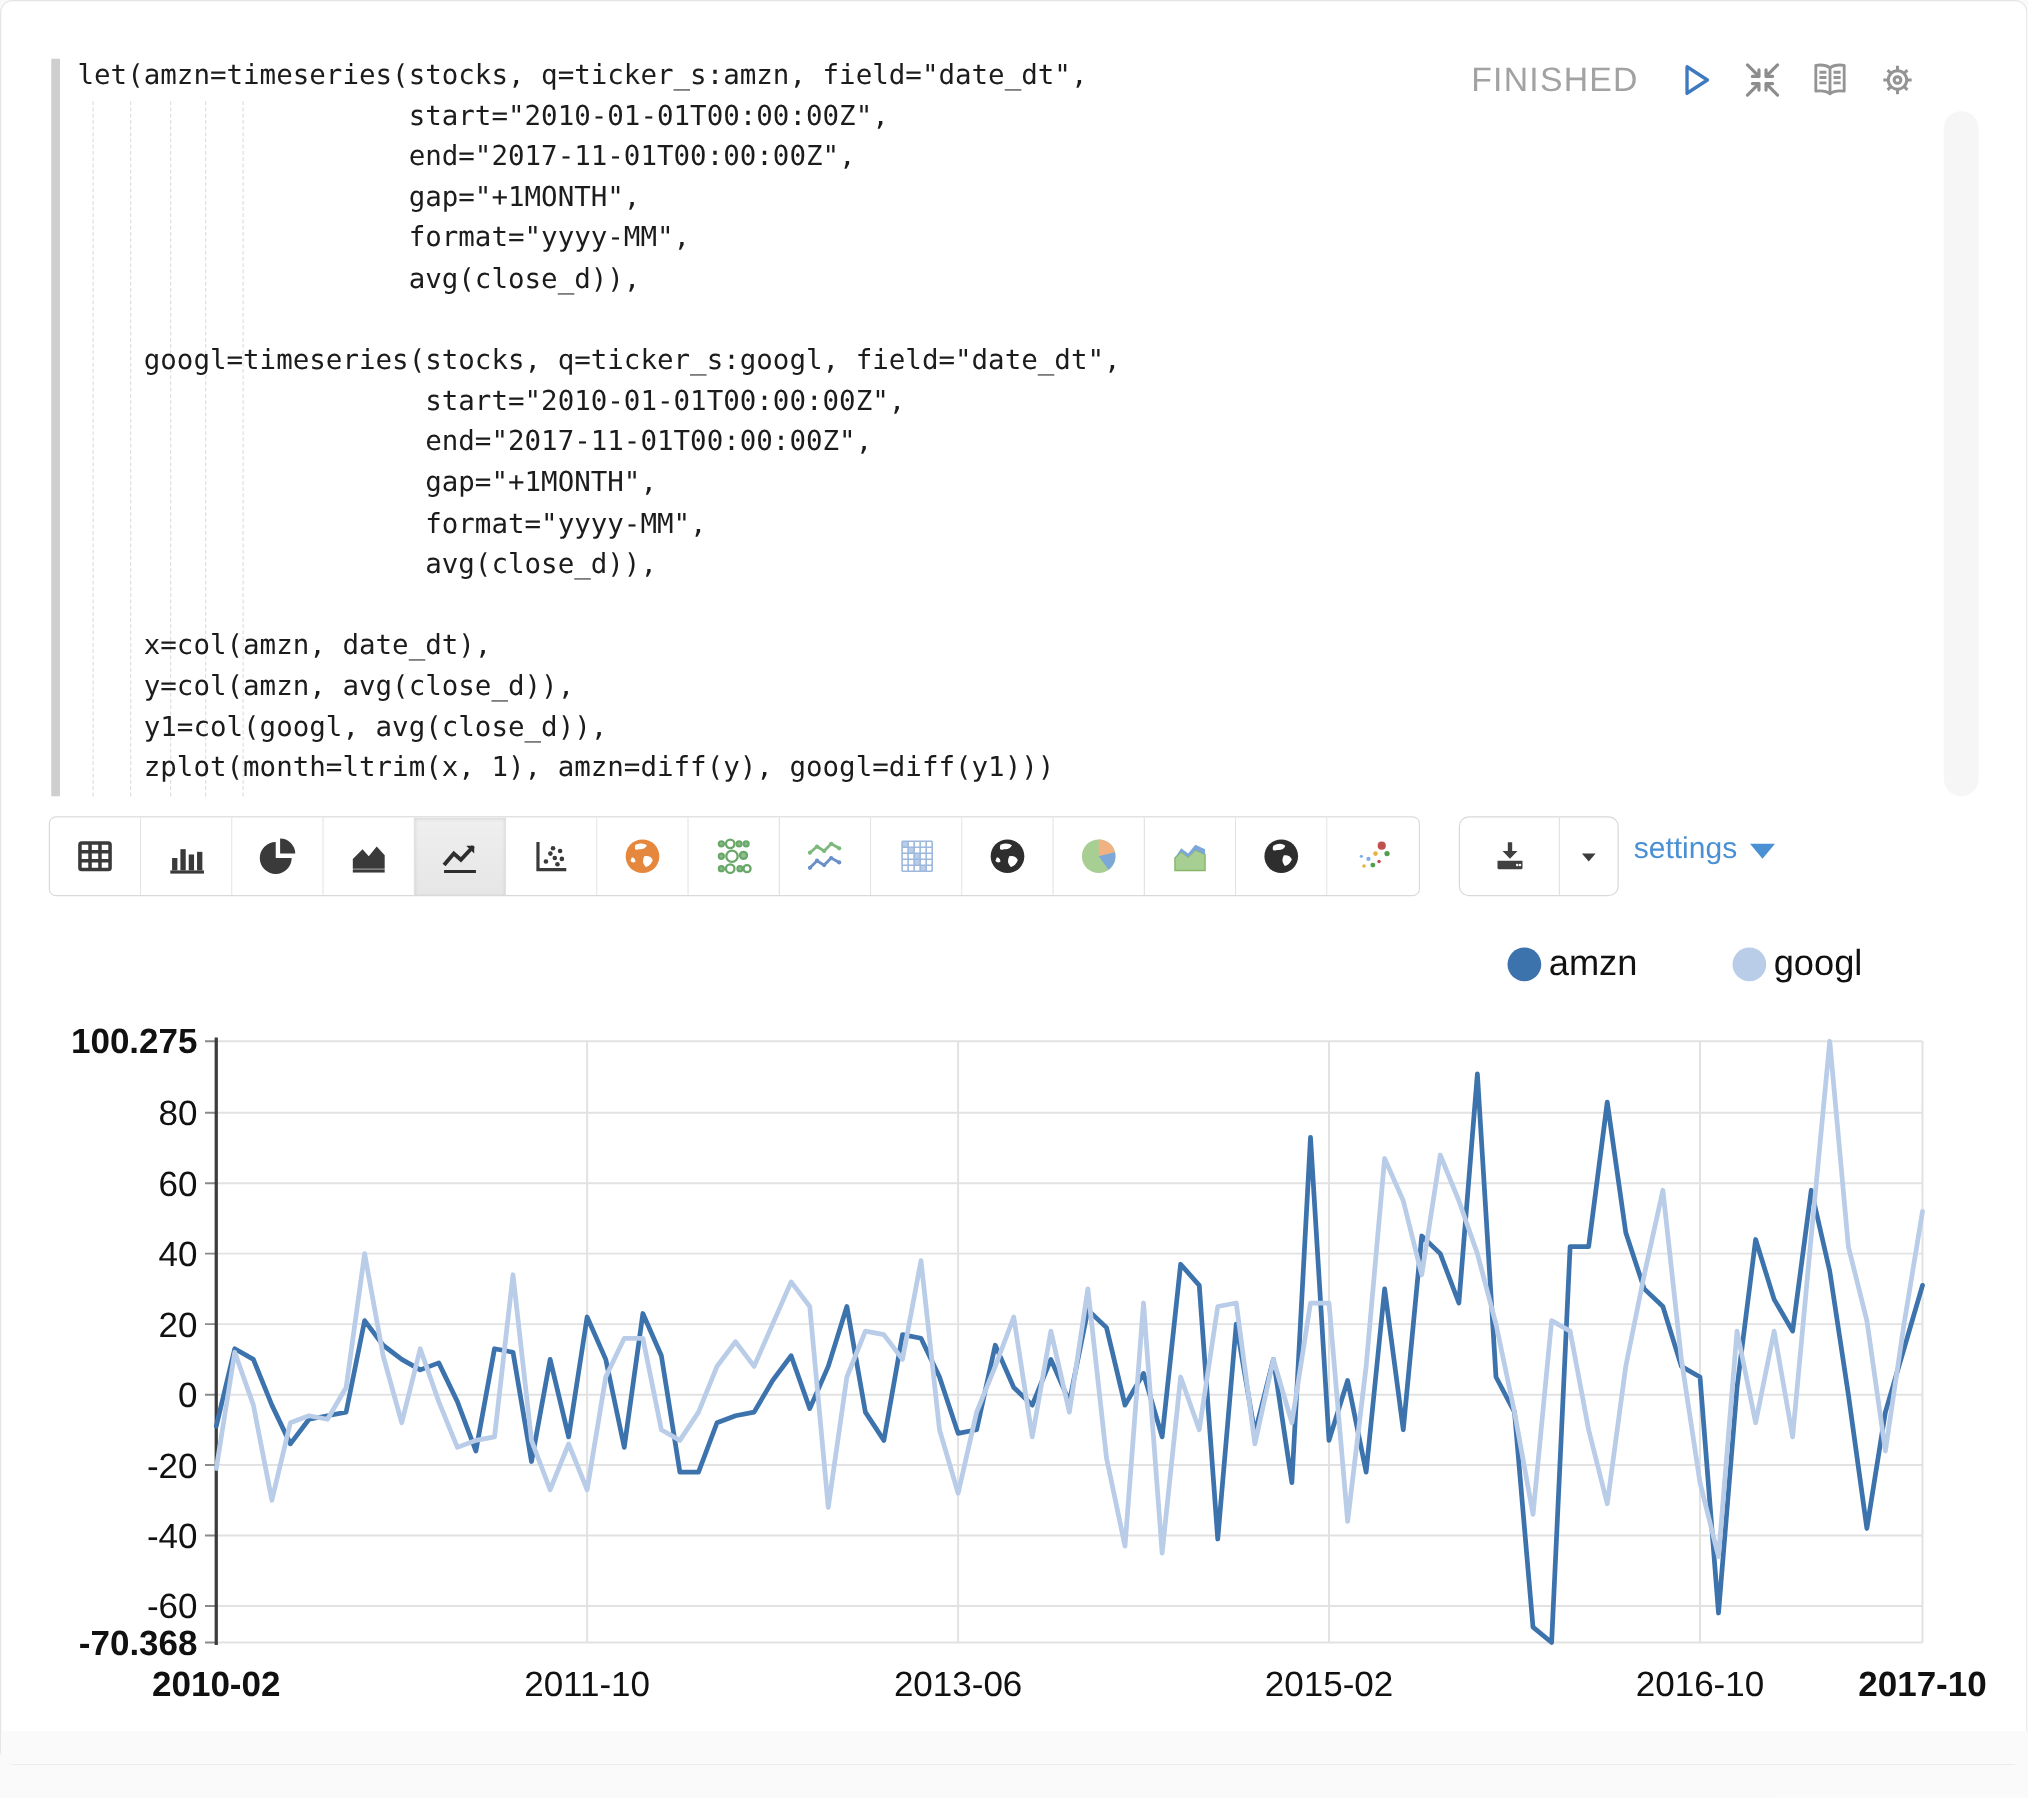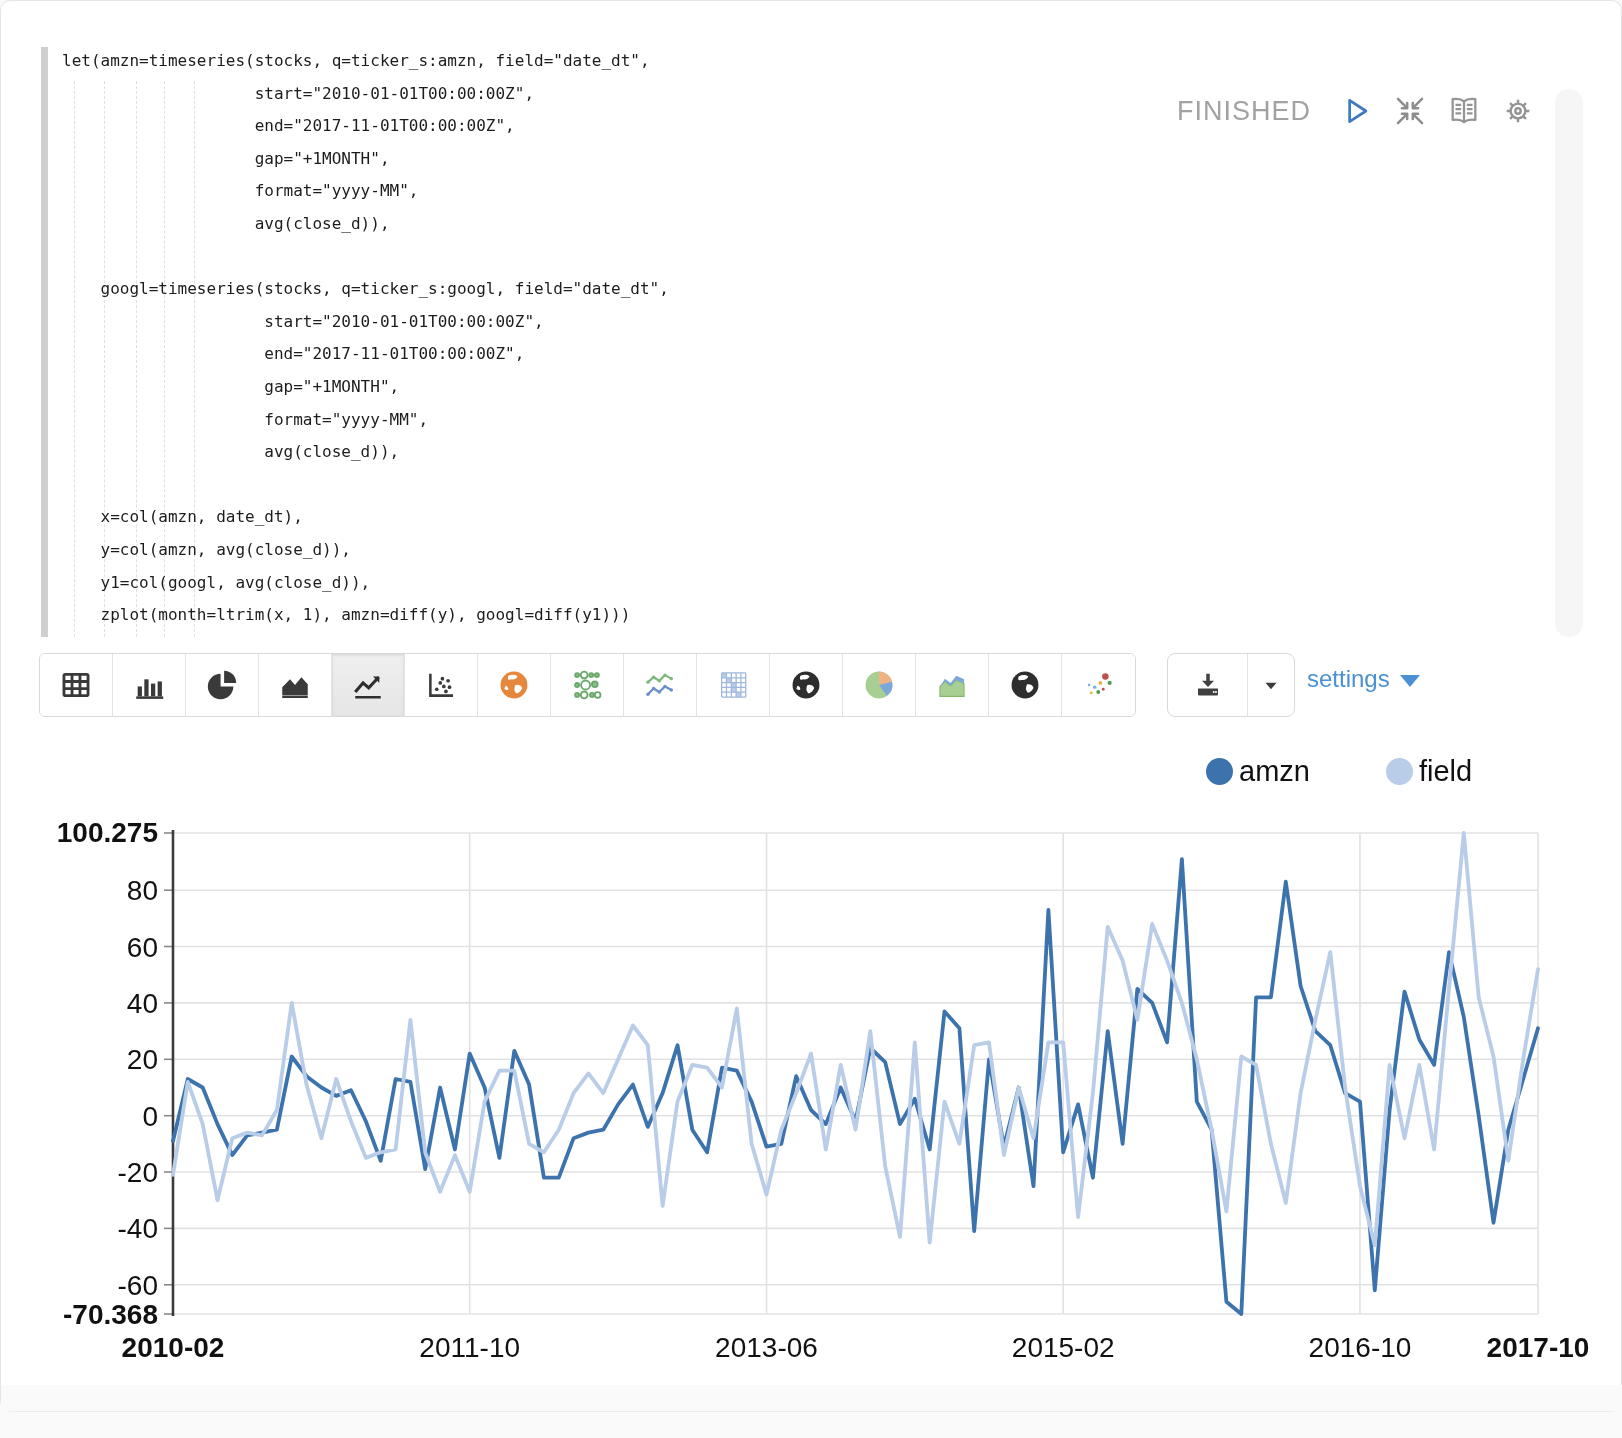--- a/index.html
+++ b/index.html
@@ -4,22 +4,22 @@
 <style>
   * { margin:0; padding:0; box-sizing:border-box; }
   html,body { width:1622px; height:1438px; background:#fafafa; font-family:"Liberation Sans", sans-serif; overflow:hidden; }
   .card { position:absolute; left:0; top:0; width:1622px; height:1412px; background:#ffffff;
           border:1px solid #e5e5e5; border-bottom:1px solid #ececec; border-radius:10px 10px 12px 12px; }
   
   .code-wrap { position:absolute; left:0; top:0; width:1622px; height:645px; }
   .gutter-bar { position:absolute; left:40px; top:46px; width:7px; height:590px; background:#cfcfcf; }
   .indent-guide { position:absolute; top:80px; height:556px; width:0; border-left:1px dashed #e0e0e0; }
   pre.code { position:absolute; left:61px; top:44px; font-family:"DejaVu Sans Mono","Liberation Mono",monospace;
-             font-size:16px; line-height:32.6px; color:#1c1c1c; white-space:pre; }
-  .para-controls { position:absolute; top:46px; right:88px; display:flex; align-items:center; gap:20px;margin-top:47px; }
+             font-size:22px; line-height:32.6px; color:#1c1c1c; white-space:pre; }
+  .para-controls { position:absolute; top:46px; right:88px; display:flex; align-items:center; gap:20px; }
   .status-text { font-size:27px; color:#a2a2a2; letter-spacing:1px; margin-right:8px; }
   .ctl-icon { width:34px; height:34px; display:inline-block; cursor:pointer; }
   .ctl-icon svg { width:100%; height:100%; }
   .code-scroll-track { position:absolute; right:40px; top:88px; width:28px; height:548px; background:#f6f6f6; border-radius:14px; }
   
   .toolbar { position:absolute; left:38px; top:652px; width:1560px; height:66px; }
   .btn-group { position:absolute; left:0; top:0; display:flex; border:1px solid #d9d9d9; border-radius:6px; background:#fff; overflow:hidden; height:64px; }
   .chart-btn { width:73px; height:62px; display:flex; align-items:center; justify-content:center; border-right:1px solid #e3e3e3; background:#fff; cursor:pointer; }
   .chart-btn:last-child { border-right:none; }
   .chart-btn.selected { background:linear-gradient(#efefef,#e6e6e6); box-shadow:inset 0 1px 3px rgba(0,0,0,.12); }
@@ -285,21 +285,21 @@
   </div>
 
   <div class="chart-area">
     <div class="legend">
       <div class="legend-item">
         <span class="legend-dot" id="dot-0" style="background: rgb(61, 115, 173);"></span>
         <span class="legend-label">amzn</span>
       </div>
       <div class="legend-item">
         <span class="legend-dot" id="dot-1" style="background: rgb(185, 204, 232);"></span>
-        <span class="legend-label">field</span>
+        <span class="legend-label">googl</span>
       </div>
     </div>
     <svg id="chart-svg" class="chart" width="1622" height="648">
         <line class="grid" x1="172" x2="1537" y1="92.0" y2="92.0"></line>
         <line class="grid" x1="172" x2="1537" y1="149.2" y2="149.2"></line>
         <line class="grid" x1="172" x2="1537" y1="205.5" y2="205.5"></line>
         <line class="grid" x1="172" x2="1537" y1="261.9" y2="261.9"></line>
         <line class="grid" x1="172" x2="1537" y1="318.3" y2="318.3"></line>
         <line class="grid" x1="172" x2="1537" y1="374.7" y2="374.7"></line>
         <line class="grid" x1="172" x2="1537" y1="431.0" y2="431.0"></line>

